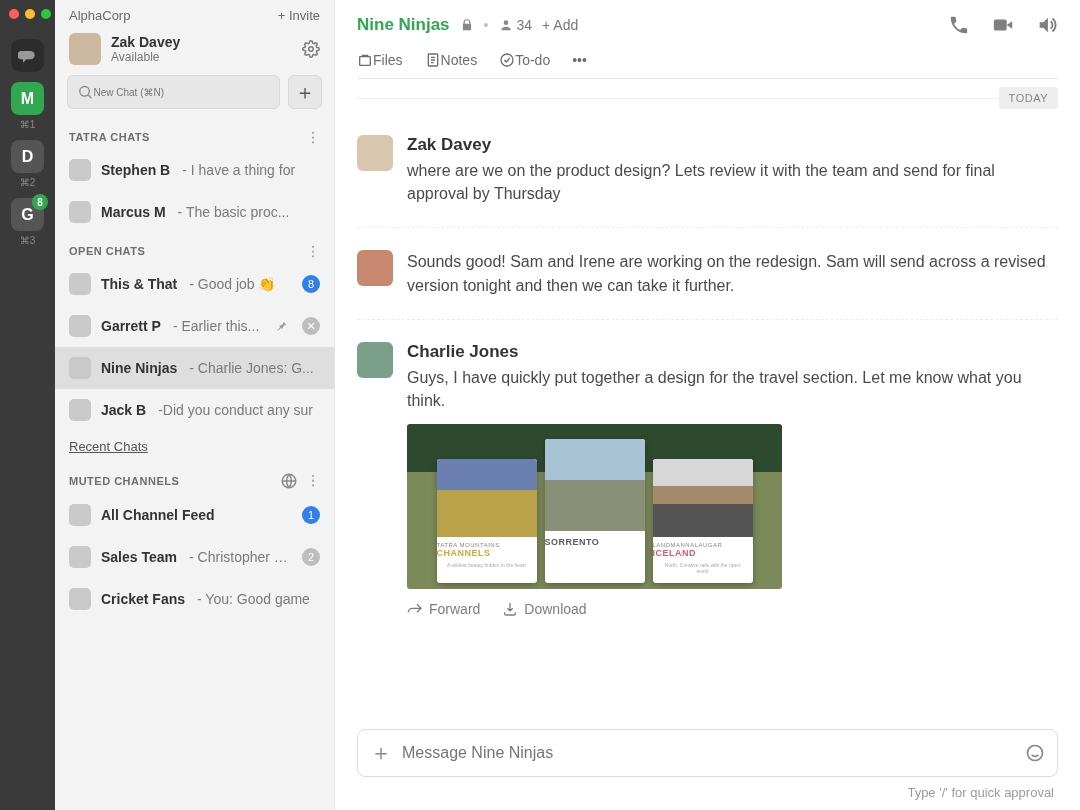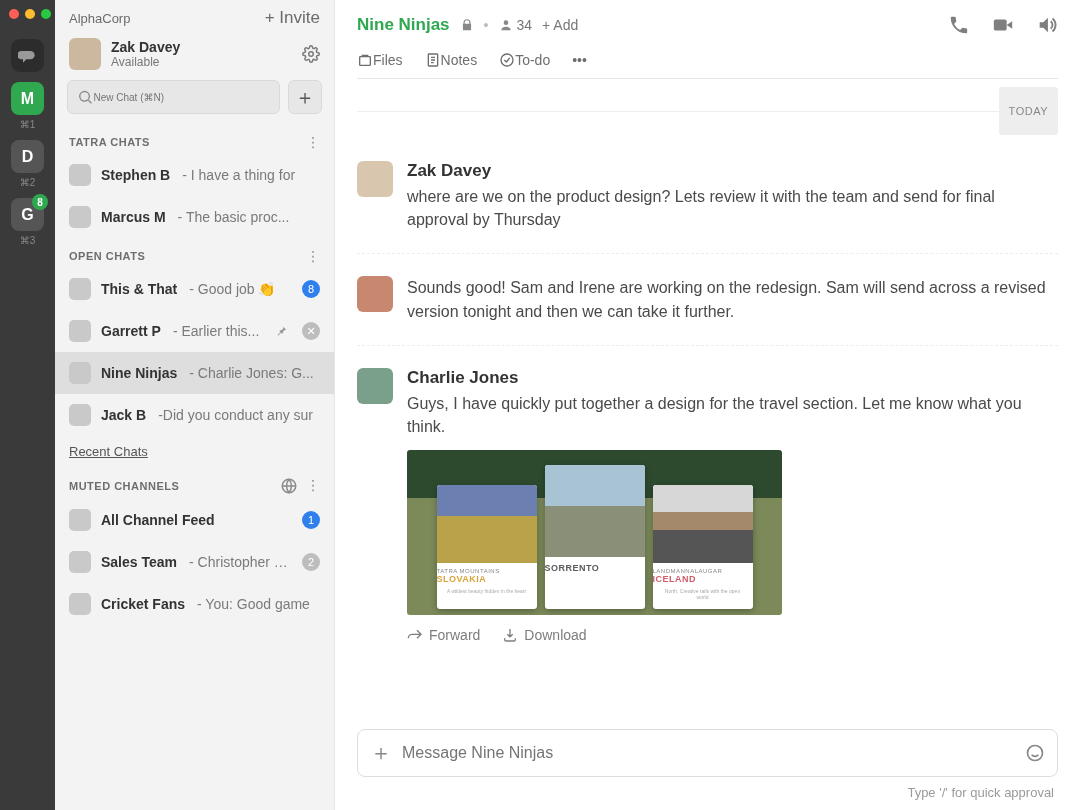--- a/index.html
+++ b/index.html
@@ -11,21 +11,21 @@
 .dot.r{background:#ff5f57}.dot.y{background:#febc2e}.dot.g{background:#28c840}
 .rail-item { width: 33px; height: 33px; border-radius: 8px; display:flex;align-items:center;justify-content:center; font-weight:700; margin-top:10px; color:#fff; font-size:16px; position:relative;}
 .rail-logo{margin-top:34px;background:#2c2c2c;border-radius:9px;width:33px;height:33px;display:flex;align-items:center;justify-content:center}
 .rail-m{background:#2fa84f}
 .rail-d{background:#555}
 .rail-g{background:#555}
 .rail-kbd{font-size:10px;color:#888;margin-top:4px;}
 .rail-badge{position:absolute;top:-4px;right:-4px;background:#2fa84f;color:#fff;border-radius:9px;min-width:16px;height:16px;font-size:10px;display:flex;align-items:center;justify-content:center;padding:0 3px;}
 .sidebar { width: 280px; background: #f3f3f3; border-right:1px solid #e5e5e5; display:flex;flex-direction:column; overflow:hidden;}
 .ws-header{display:flex;justify-content:space-between;align-items:center;padding:8px 14px 6px;color:#6b6b6b;font-size:13px;}
-.invite{color:#6b6b6b;font-size:17px;cursor:pointer}
+.invite{color:#6b6b6b;font-size:13px;cursor:pointer}
 .profile{display:flex;align-items:center;padding:4px 14px 10px;gap:10px;position:relative}
 .avatar{width:32px;height:32px;border-radius:6px;background:#cbb89f}
 .prof-name{font-weight:600;font-size:14px;color:#333}
 .prof-status{font-size:12px;color:#777}
 .gear{margin-left:auto;color:#7a7a7a;cursor:pointer}
 .search-row{display:flex;gap:8px;padding:0 12px 10px}
 .search{flex:1;display:flex;align-items:center;background:#e7e7e7;border:1px solid #d9d9d9;border-radius:6px;padding:6px 9px;color:#8a8a8a}
 .search input{border:none;background:transparent;outline:none;width:100%;font-size:10px;color:#555}
 .newbtn{width:34px;height:34px;background:#e7e7e7;border:1px solid #d9d9d9;border-radius:6px;display:flex;align-items:center;justify-content:center;color:#555;font-size:20px;cursor:pointer}
 .section{padding:10px 14px 4px;display:flex;align-items:center;justify-content:space-between}
@@ -48,21 +48,21 @@
 .ch-title{color:#2fa84f;font-weight:700;font-size:17px}
 .ch-sep{color:#bbb}
 .ch-mem{color:#777;display:flex;align-items:center;gap:4px;font-size:14px}
 .ch-add{color:#777;font-size:14px;cursor:pointer}
 .ch-icons{margin-left:auto;display:flex;gap:22px;color:#7f7f7f}
 .ch-tabs{display:flex;gap:22px;margin-top:16px;color:#6e6e6e}
 .tab{display:flex;align-items:center;cursor:pointer;padding-bottom:10px}
 .hr{height:1px;background:#e6e6e6;margin:0 22px}
 .day-div{display:flex;align-items:center;margin:8px 22px 4px}
 .day-line{flex:1;height:1px;background:#eee}
-.day-chip{background:#eee;color:#888;font-size:11px;padding:18px 10px;border-radius:3px;letter-spacing:.5px}
+.day-chip{background:#eee;color:#888;font-size:11px;padding:5px 10px;border-radius:3px;letter-spacing:.5px}
 .msgs{flex:1;overflow:auto;padding:0 22px}
 .msg{display:flex;gap:14px;padding:22px 0;border-bottom:1px dashed #ededed}
 .msg:last-child{border-bottom:none}
 .mav{width:36px;height:36px;border-radius:6px;background:#d8c7ae;flex-shrink:0}
 .msg .body{flex:1}
 .msg .sender{font-weight:700;font-size:17px;margin-bottom:4px}
 .msg .text{font-size:16px;color:#4a4a4a;line-height:1.45}
 .attachment{margin-top:12px}
 .thumbwrap{width:375px;height:165px;border-radius:3px;background:linear-gradient(#2d4a2f 0 29%,#7c8a5a 29% 100%);position:relative;overflow:hidden;display:flex;align-items:flex-end;justify-content:center;gap:8px;padding-bottom:6px}
 .card{width:100px;background:#fff;border-radius:3px;box-shadow:0 2px 6px rgba(0,0,0,.3);display:flex;flex-direction:column;overflow:hidden}
@@ -321,21 +321,21 @@
       <div class="msg">
         <div class="mav" style="background:#7a9f8a"></div>
         <div class="body">
           <div class="sender">Charlie Jones</div>
           <div class="text">Guys, I have quickly put together a design for the travel section. Let me know what you think.</div>
           <div class="attachment">
             <div class="thumbwrap">
               <div class="card a">
                   <div class="ph"></div>
                   <div class="lab1">TATRA MOUNTAINS</div>
-                  <div class="lab2">SLOVAKIA</div>
+                  <div class="lab2">CHANNELS</div>
                   <div class="sm">A wildest beauty hidden in the heart</div>
                 </div>
               <div class="card b">
                   <div class="ph"></div>
                   <div class="lab2" style="margin-top:6px">SORRENTO</div>
                   <div class="sm">&nbsp;</div>
                 </div>
               <div class="card c">
                   <div class="ph"></div>
                   <div class="lab1">LANDMANNALAUGAR</div>

